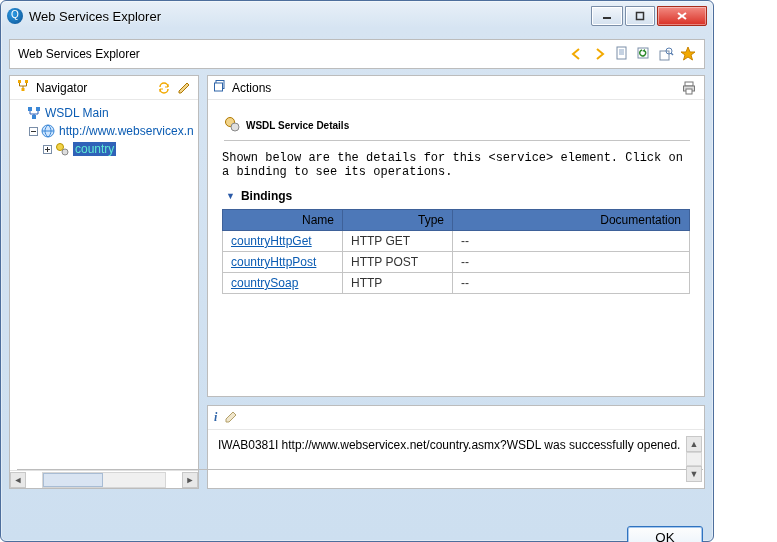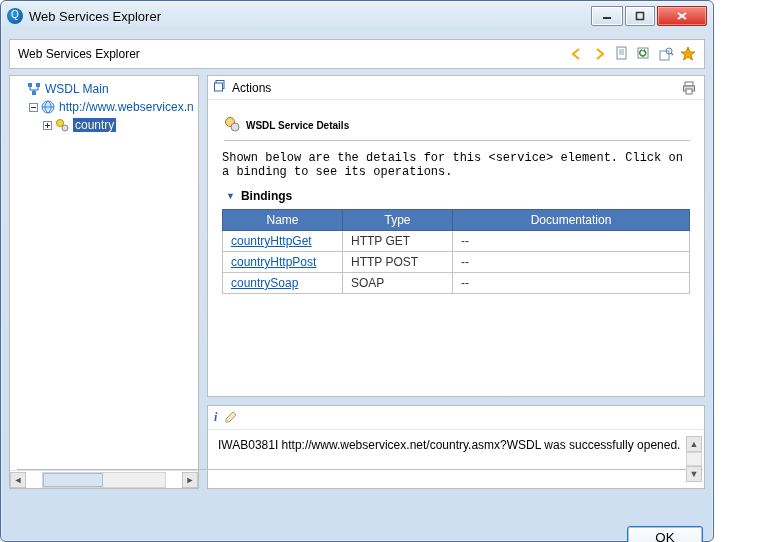--- a/index.html
+++ b/index.html
@@ -27,32 +27,32 @@
   .panel-header .icons span { width:16px; height:16px; display:inline-flex; align-items:center; justify-content:center; }
   .nav-panel { width: 190px; }
   .right-col { flex:1; display:flex; flex-direction:column; min-width:0; margin-left: 8px; }
   .actions-panel { flex:1; min-height:0; }
   .status-panel { height: 84px; margin-top: 8px; }
   .tree { flex:1; overflow:auto; padding: 4px 2px; min-height:0; position:relative; }
   .tree-node { white-space:nowrap; display:flex; align-items:center; height:18px; }
   .tree .pad { width:14px; display:inline-flex; align-items:center; justify-content:center; }
   .tree .ticon { width:16px; height:16px; display:inline-flex; align-items:center; justify-content:center; margin-right:3px; }
   .tree a { color:#0b5cb3; text-decoration:none; }
-  .tree .sel { background:#3062b8; color:#fef9c3; padding:0 2px; }
+  .tree .sel { background:#3062b8; color:#5eead4; padding:0 2px; }
   .tree-scroll { height:18px; border-top:1px solid #e0e0e0; display:flex; align-items:center; }
   .tree-scroll .track { position:relative; height:16px; flex:1; background:#f0f0f0; margin-left:16px; margin-right:16px; border:1px solid #d6d6d6; }
   .tree-scroll .thumb { position:absolute; left:0; top:0; bottom:0; width:60px; background:#d9e4f2; border:1px solid #a8bcd4; }
   .tree-scroll .arrow { width:16px; height:16px; background:#e8e8e8; border:1px solid #c8c8c8; display:flex; align-items:center; justify-content:center; font-size:9px; color:#555; }
   .details { padding: 10px 14px 14px 14px; overflow:auto; }
   .details h3 { font-size: 10px; font-weight:bold; margin: 6px 0 10px 2px; display:flex; align-items:center; gap:6px; border-bottom:1px solid #c4c4c4; padding-bottom:6px; }
   .details .note { margin: 6px 0 10px 0; font-family: Liberation Mono, monospace; }
   .details .section-title { font-weight:bold; margin: 6px 0 6px 4px; display:flex; align-items:center; gap:6px; }
   .details .section-title .caret { color:#2b5aa7; font-size:9px; }
   table.bindings { border-collapse:collapse; width:100%; }
-  table.bindings th { background:#4d78b8; color:#ffffff; font-weight:normal; border:1px solid #3e6199; padding:3px 8px; text-align:center; }
+  table.bindings th { background:#4d78b8; color:#000000; font-weight:normal; border:1px solid #3e6199; padding:3px 8px; text-align:right; }
   table.bindings td { border:1px solid #c4c4c4; padding:3px 8px; color:#333; }
   table.bindings td a { color:#0b5cb3; text-decoration:underline;text-align:right; }
   .status-body { flex:1; padding: 8px 10px; overflow:auto; position:relative; }
   .status-scroll { position:absolute; right:2px; top:6px; bottom:6px; width:16px; display:flex; flex-direction:column; }
   .status-scroll .arrow { height:16px; background:#e8e8e8; border:1px solid #c8c8c8; display:flex; align-items:center; justify-content:center; font-size:9px; color:#555; }
   .status-scroll .track { flex:1; background:#f0f0f0; border:1px solid #d6d6d6; }
   .footer { height: 44px; display:flex; align-items:center; justify-content:flex-end; gap:8px; padding:0 2px 4px 0; }
   .btn { min-width:76px; height:24px; padding:0 12px; border:1px solid #8e8e8e; background:linear-gradient(#fdfdfd,#e9e9e9); border-radius:3px; cursor:pointer;margin-top:48px; }
   .btn.primary { border:1px solid #2f72bf; box-shadow: 0 0 0 1px #a4c7ee inset; background:linear-gradient(#fdfdfd,#eaf2fb); }
   .hr-bottom { height:1px; background:#bcbcbc; margin:0 0 8px 0; }
@@ -128,20 +128,44 @@
             <svg width="16" height="16">
               <path d="M8 1 L10 6 L15 6 L11 9 L12.5 14 L8 11 L3.5 14 L5 9 L1 6 L6 6 Z" fill="#f2a900" stroke="#c98400"></path>
             </svg>
           </span>
       </div>
     </div>
 
     <div class="body-row">
 
       <div class="panel nav-panel">
+        <div class="panel-header">
+          <span><svg width="14" height="14">
+                <rect x="2" y="1" width="3" height="3" fill="#f2a900"></rect>
+                <rect x="9" y="1" width="3" height="3" fill="#f2a900"></rect>
+                <rect x="5.5" y="9" width="3" height="3" fill="#f2a900"></rect>
+                <path d="M3.5 4 L3.5 7 L10.5 7 L10.5 4 M7 7 L7 9" stroke="#b07800" fill="none"></path>
+              </svg></span>
+          <span class="label">Navigator</span>
+          <div class="icons">
+            <span>
+                <svg width="14" height="14">
+                  <path d="M3 6 A4 4 0 0 1 11 6" fill="none" stroke="#f2a900" stroke-width="1.5"></path>
+                  <path d="M11 3 L11 6 L8 6" fill="none" stroke="#f2a900"></path>
+                  <path d="M11 8 A4 4 0 0 1 3 8" fill="none" stroke="#f2a900" stroke-width="1.5"></path>
+                  <path d="M3 11 L3 8 L6 8" fill="none" stroke="#f2a900"></path>
+                </svg>
+              </span>
+            <span>
+                <svg width="14" height="14">
+                  <path d="M2 12 L4 12 L12 4 L10 2 L2 10 Z" fill="#f2d48a" stroke="#b07800"></path>
+                </svg>
+              </span>
+          </div>
+        </div>
         <div class="tree">
           <div class="tree-node">
             <span class="pad"></span>
             <span class="ticon">
                 <svg width="14" height="14">
                   <rect x="1" y="1" width="4" height="4" fill="#3b87d6"></rect>
                   <rect x="9" y="1" width="4" height="4" fill="#3b87d6"></rect>
                   <rect x="5" y="9" width="4" height="4" fill="#3b87d6"></rect>
                   <path d="M3 5 L3 8 L11 8 L11 5 M7 8 L7 9" fill="none" stroke="#3062b8"></path>
                 </svg>
@@ -238,21 +262,21 @@
                   <td>HTTP GET</td>
                   <td>--</td>
                 </tr>
                 <tr>
                   <td><a href="#">countryHttpPost</a></td>
                   <td>HTTP POST</td>
                   <td>--</td>
                 </tr>
                 <tr>
                   <td><a href="#">countrySoap</a></td>
-                  <td>SOAP</td>
+                  <td>HTTP</td>
                   <td>--</td>
                 </tr>
               </tbody>
             </table>
           </div>
         </div>
 
         <div class="panel status-panel">
           <div class="panel-header">
             <span style="color:#2f64a8; font-family: Georgia, serif; font-style:italic; font-weight:bold;">i</span>

